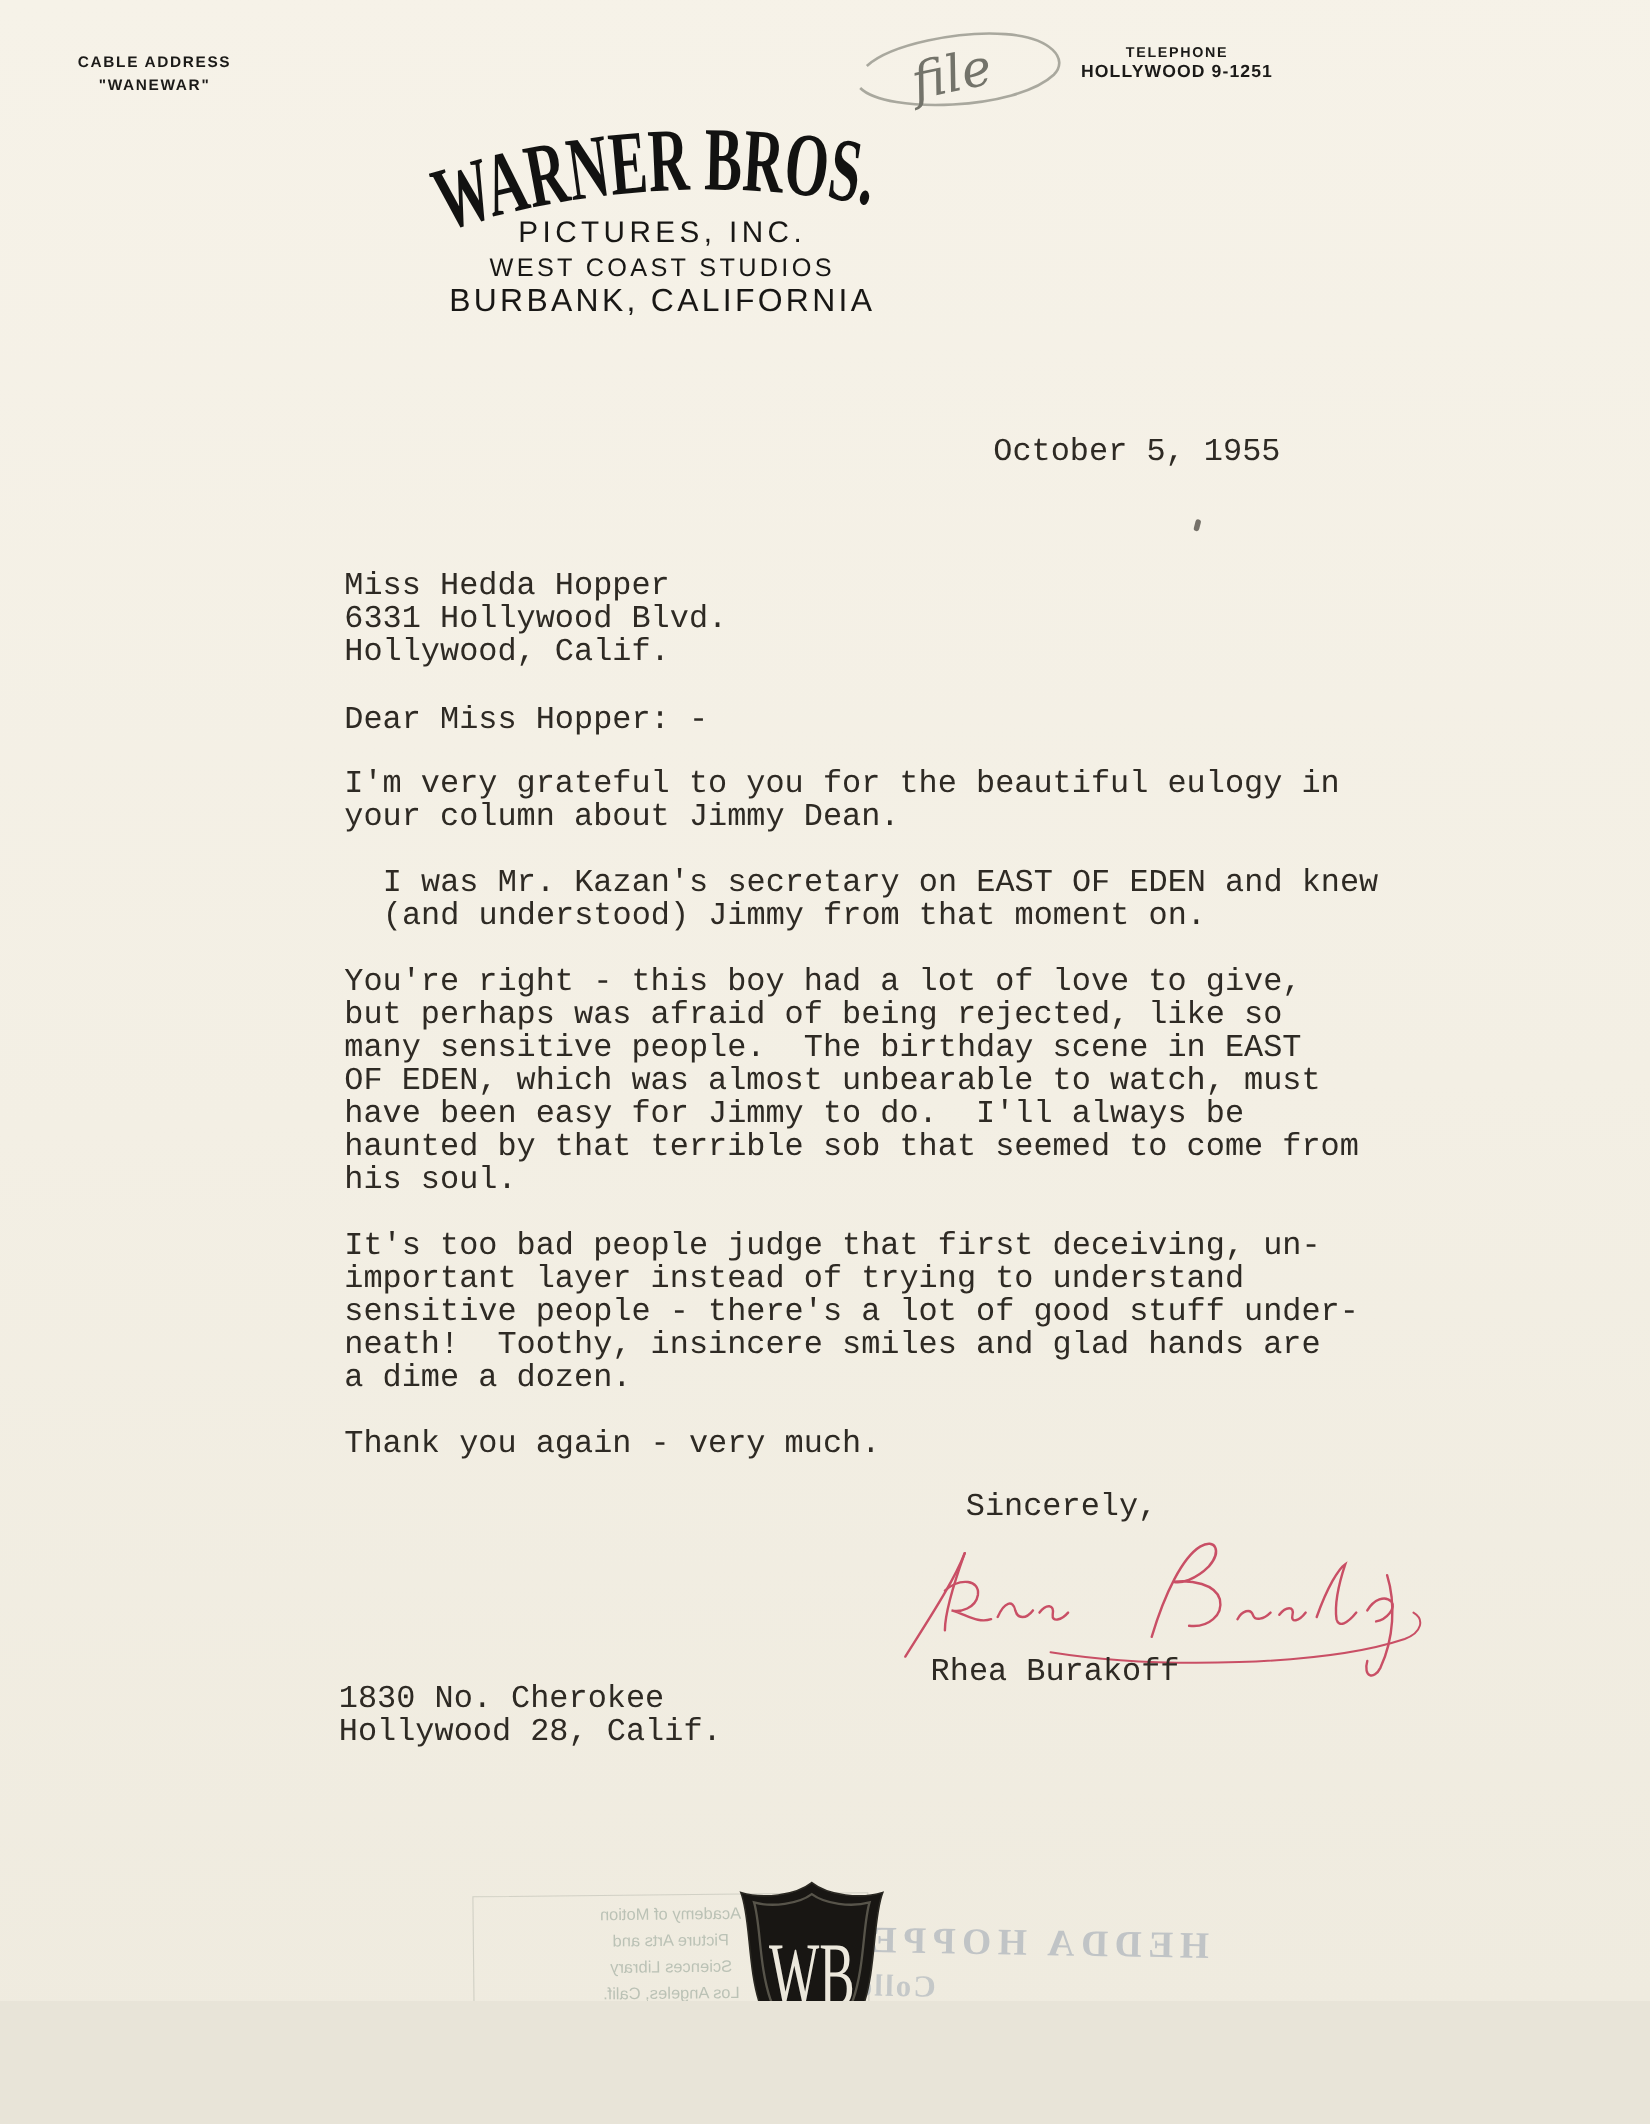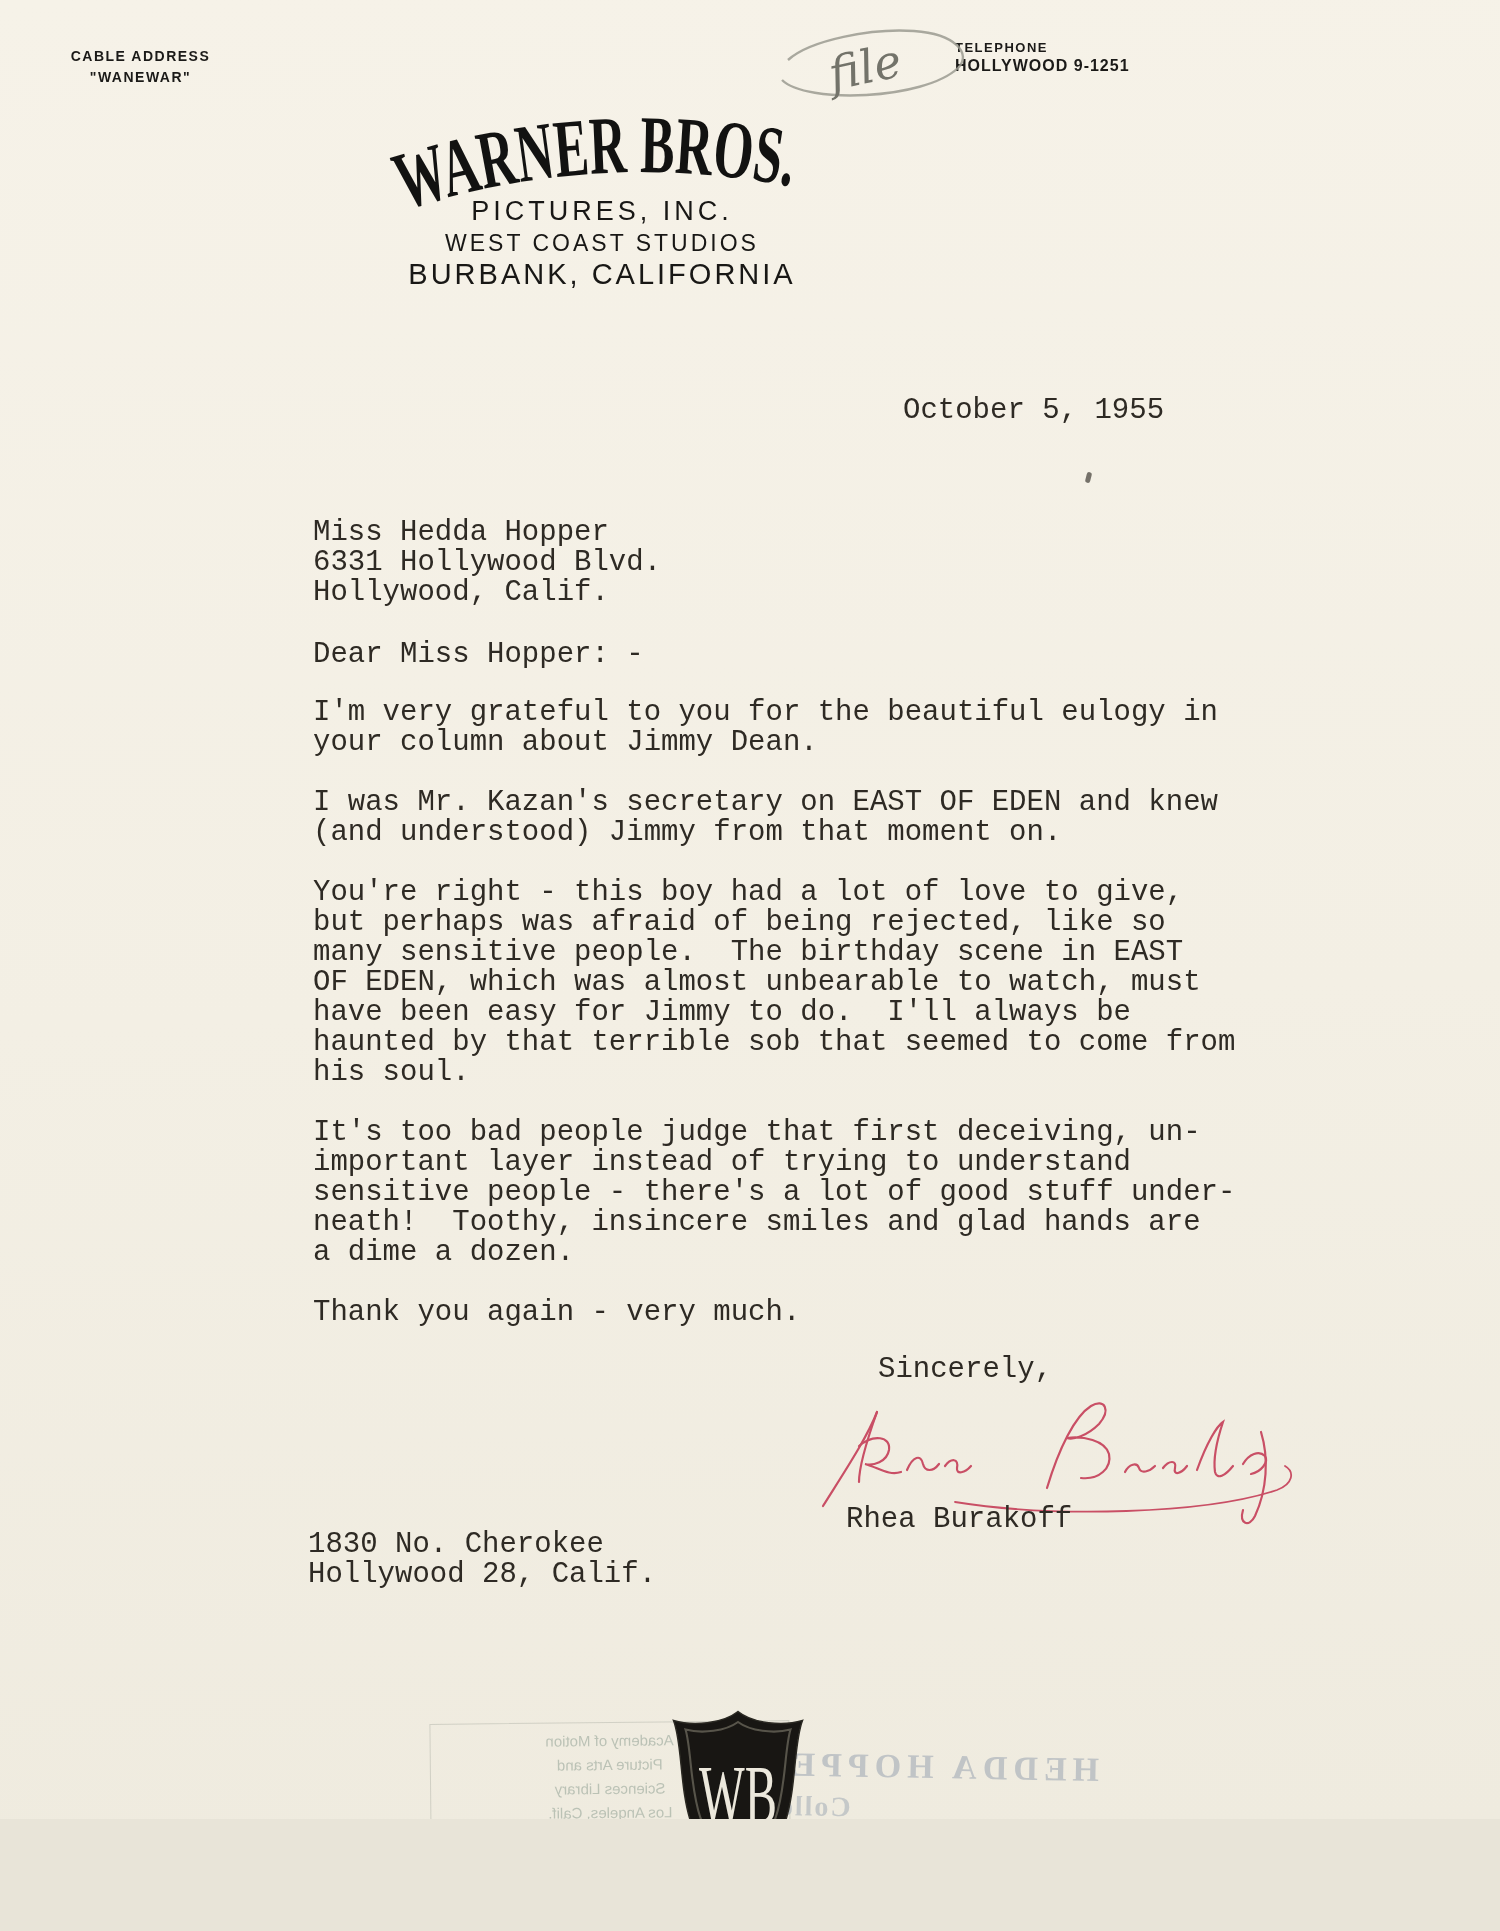--- a/index.html
+++ b/index.html
@@ -4,21 +4,21 @@
 <style>
   html,body{margin:0;padding:0;background:#e8e4d8;}
   .page{
     position:relative;width:1500px;height:1819px;margin:0 auto;overflow:hidden;
     background:linear-gradient(178deg,#f6f2e8 0%,#f3efe4 55%,#efebdf 100%);
     font-family:"Liberation Sans",sans-serif;color:#161514;
   }
   
   .cable{position:absolute;left:58px;top:46px;width:165px;text-align:center;
     font-size:14px;font-weight:bold;letter-spacing:1.5px;color:#1b1a18;line-height:21px;}
-  .phone{position:absolute;left:955px;top:40px;width:230px;text-align:left;color:#1b1a18;}
+  .phone{position:absolute;left:955px;top:40px;width:230px;text-align:center;color:#1b1a18;}
   .phone .t1{font-size:13px;font-weight:bold;letter-spacing:1.5px;}
   .phone .t2{font-size:16px;font-weight:bold;letter-spacing:1px;margin-top:2px;}
   .sub-line{position:absolute;left:382px;width:440px;text-align:center;color:#181715;}
   .pictures{top:196px;font-size:27px;letter-spacing:4px;}
   .studios{top:230px;font-size:23px;letter-spacing:3px;}
   .burbank{top:258px;font-size:29px;letter-spacing:3px;}
   
   .typed{position:absolute;font-family:"Liberation Mono","DejaVu Sans Mono",monospace;
     font-size:29px;line-height:30px;color:#2e2a24;white-space:pre;}
   .block{position:absolute;left:313px;}
@@ -79,21 +79,21 @@
     <div>Hollywood, Calif.</div>
   </div>
 
   <div class="typed" style="left:313px;top:640px;">Dear Miss Hopper: -</div>
 
   <div class="block" style="top:698px;">
     <div>I'm very grateful to you for the beautiful eulogy in</div>
     <div>your column about Jimmy Dean.</div>
   </div>
 
-  <div class="block" style="top:788px;">
+  <div class="block" style="top:788px;margin-left:35px;">
     <div>I was Mr. Kazan's secretary on EAST OF EDEN and knew</div>
     <div>(and understood) Jimmy from that moment on.</div>
   </div>
 
   <div class="block" style="top:878px;">
     <div>You're right - this boy had a lot of love to give,</div>
     <div>but perhaps was afraid of being rejected, like so</div>
     <div>many sensitive people.  The birthday scene in EAST</div>
     <div>OF EDEN, which was almost unbearable to watch, must</div>
     <div>have been easy for Jimmy to do.  I'll always be</div>

